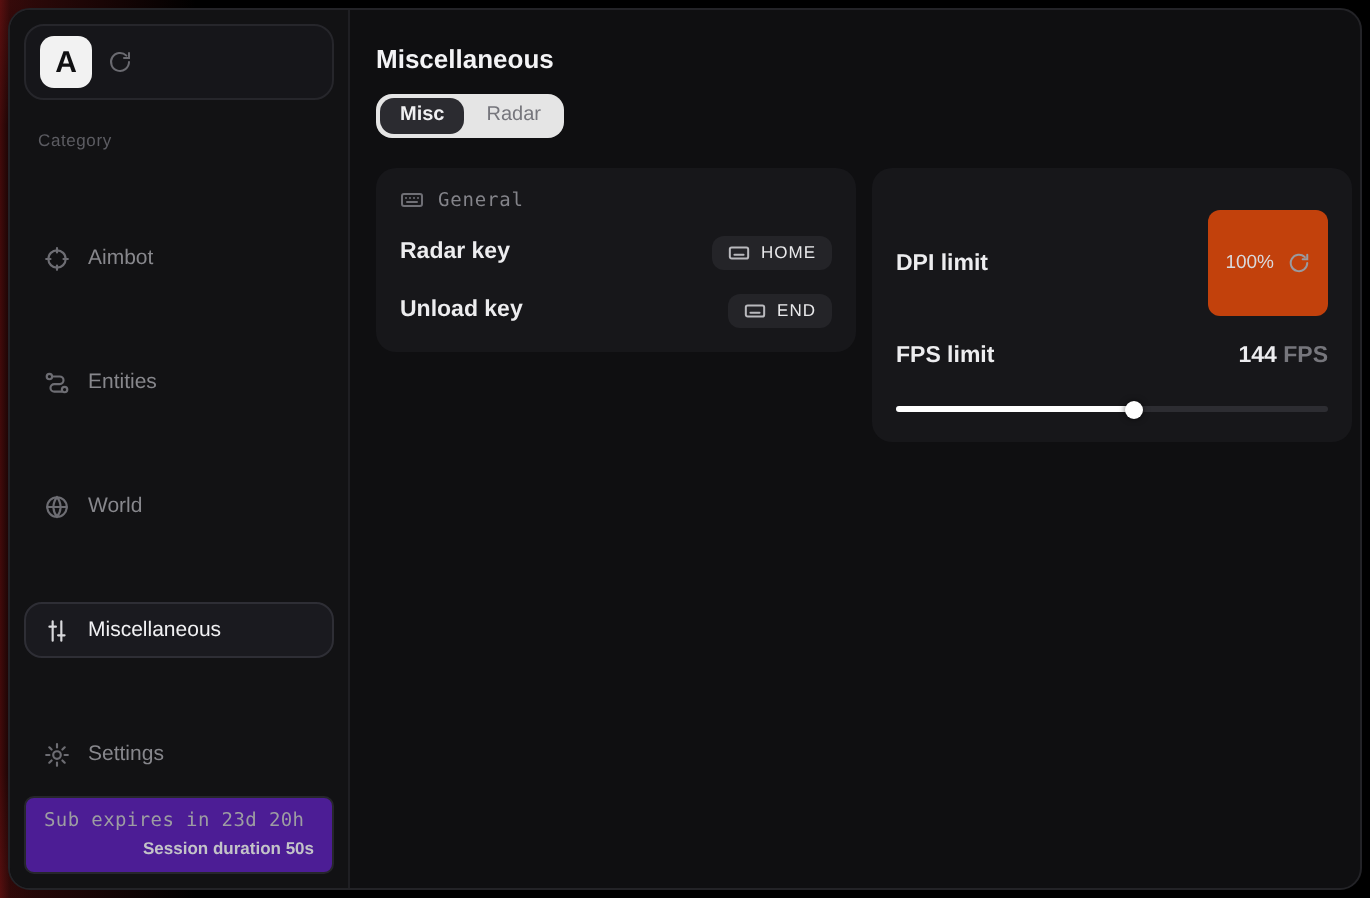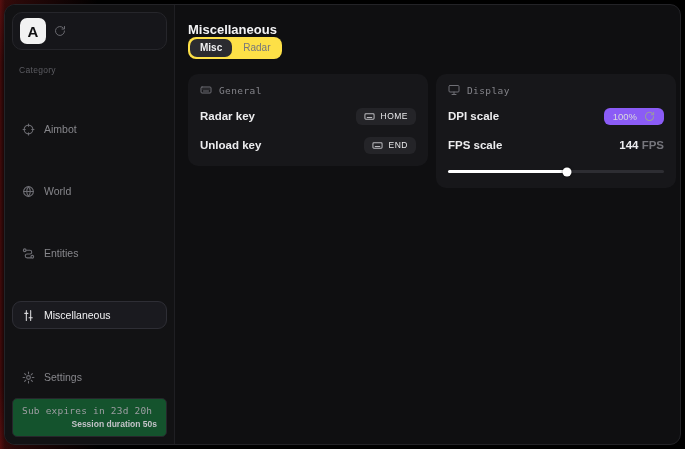--- a/index.html
+++ b/index.html
@@ -62,33 +62,33 @@
     color:#87878c; font-size:10.5px; cursor:default;margin-top:33px;
   }
   .nav-item .nicon { display:flex; color:#6d6d73; }
   .nav-item.active {
     background:#1a1a1f; border-color:#2e2e35; color:#f1f1f3;
   }
   .nav-item.active .nicon { color:#d9d9dc; }
   .sb-spacer { flex:1; }
   .sub-card {
     border:1px solid #26262b; border-radius:5px;
-    padding:6px 9px 7px 9px; background:#14532d;
+    padding:6px 9px 7px 9px; background:#4c1d95;
   }
   .sub-line1 {
     font-family:"DejaVu Sans Mono", monospace;
     font-size:9.5px; color:#9d9da2; letter-spacing:.2px;
   }
   .sub-line2 { font-size:8.5px; color:#c3c3c8; font-weight:bold; margin-top:3px;text-align:right; }
   
   .main { flex:1; padding:17px 13px; }
   .page-title { font-size:13px; font-weight:bold; color:#f3f3f5; }
   .tabs {
-    display:inline-flex; align-items:center;
-    background:#fde047; border-radius:8px; padding:2px; gap:1px;
+    margin-top:10px; display:inline-flex; align-items:center;
+    background:#e5e5e5; border-radius:8px; padding:2px; gap:1px;
   }
   .tab {
     font-size:10px; padding:3px 10px 4px 10px; border-radius:7px;
     color:#76767c; cursor:default;
   }
   .tab.active { background:#2b2b30; color:#f0f0f2; font-weight:bold; }
   .cards { margin-top:15px; display:flex; gap:8px; align-items:flex-start; }
   .card {
     background:#17171a; border-radius:10px; padding:10px 12px 12px 12px;
     width:240px;
@@ -118,21 +118,21 @@
   .cross-tools { display:flex; align-items:center; gap:9px; }
   .swatch {
     width:13px; height:13px; border-radius:3.5px; background:#ffffff;
   }
   .checkbox {
     width:15px; height:15px; border-radius:4.5px;
     border:1.5px solid #55555b; background:transparent;
   }
   .select-pill {
     display:flex; align-items:center; gap:7px;
-    background:#8b5cf6; border-radius:6px; padding:3px 9px;
+    background:#c2410c; border-radius:6px; padding:21px 9px;
     color:#9a9aa0;
   }
   .select-pill .sel-text { font-size:9.5px; color:#d9d9dc; }
   .fps-value { font-size:11.5px; font-weight:bold; color:#ededf0; }
   .fps-unit  { color:#76767c;margin-top:24px; }
   .slider { margin-top:13px; position:relative; height:9px; }
   .slider-track {
     position:absolute; left:0; right:0; top:3px; height:3px;
     border-radius:2px; background:#2d2d32;
   }
@@ -176,37 +176,37 @@
             <circle cx="12" cy="12" r="8"></circle>
               <path d="M12 2v4M12 18v4M2 12h4M18 12h4"></path>
           </svg>
         </span>
         <span>Aimbot</span>
       </div>
 
       <div class="nav-item">
         <span class="nicon">
           <svg width="13" height="13" viewBox="0 0 24 24" fill="none" stroke="currentColor" stroke-width="2" stroke-linecap="round">
+            <circle cx="5" cy="6" r="2.5"></circle>
+              <circle cx="19" cy="18" r="2.5"></circle>
+            <path d="M7.5 6h7a3.5 3.5 0 0 1 0 7h-5a3.5 3.5 0 0 0 0 7h7"></path>
+          </svg>
+        </span>
+        <span>Entities</span>
+      </div>
+
+      <div class="nav-item">
+        <span class="nicon">
+          <svg width="13" height="13" viewBox="0 0 24 24" fill="none" stroke="currentColor" stroke-width="2" stroke-linecap="round">
             <circle cx="12" cy="12" r="9"></circle>
               <path d="M3 12h18"></path>
             <path d="M12 3a14 14 0 0 1 0 18a14 14 0 0 1 0-18z"></path>
           </svg>
         </span>
         <span>World</span>
-      </div>
-
-      <div class="nav-item">
-        <span class="nicon">
-          <svg width="13" height="13" viewBox="0 0 24 24" fill="none" stroke="currentColor" stroke-width="2" stroke-linecap="round">
-            <circle cx="5" cy="6" r="2.5"></circle>
-              <circle cx="19" cy="18" r="2.5"></circle>
-            <path d="M7.5 6h7a3.5 3.5 0 0 1 0 7h-5a3.5 3.5 0 0 0 0 7h7"></path>
-          </svg>
-        </span>
-        <span>Entities</span>
       </div>
 
       <div class="nav-item active">
         <span class="nicon">
           <svg width="13" height="13" viewBox="0 0 24 24" fill="none" stroke="currentColor" stroke-width="2" stroke-linecap="round">
             <path d="M8 3v18M16 3v18M5 8h6M13 16h6"></path>
           </svg>
         </span>
         <span>Miscellaneous</span>
       </div>
@@ -276,45 +276,36 @@
                   <path d="M7 14h10"></path>
               </svg>
             </span>
             <span class="kb-text">END</span>
           </span>
         </div>
 
       </div>
 
       <div class="card">
-        <div class="card-head">
-          <span class="chicon">
-            <svg width="12" height="12" viewBox="0 0 24 24" fill="none" stroke="currentColor" stroke-width="2" stroke-linecap="round">
-              <rect x="2" y="3" width="20" height="13" rx="2"></rect>
-                <path d="M8 21h8M12 16v5"></path>
-            </svg>
-          </span>
-          <span class="card-title">Display</span>
-        </div>
 
         <div class="row">
-          <span class="row-label">DPI scale</span>
+          <span class="row-label">DPI limit</span>
           <span class="select-pill">
             <span class="sel-text">100%</span>
             <span>
               <svg width="11" height="11" viewBox="0 0 24 24" fill="none" stroke="currentColor" stroke-width="2.2" stroke-linecap="round">
                 <path d="M21 12a9 9 0 1 1-2.6-6.4"></path>
                   <path d="M21 3v5h-5"></path>
               </svg>
             </span>
           </span>
         </div>
 
         <div class="row">
-          <span class="row-label">FPS scale</span>
+          <span class="row-label">FPS limit</span>
           <span class="fps-value"><span>144</span> <span class="fps-unit">FPS</span></span>
         </div>
 
         <div class="slider">
           <div class="slider-track"></div>
           <div class="slider-fill" style="width: 55%;"></div>
           <div class="slider-thumb" style="left: 55%;"></div>
         </div>
       </div>
 

